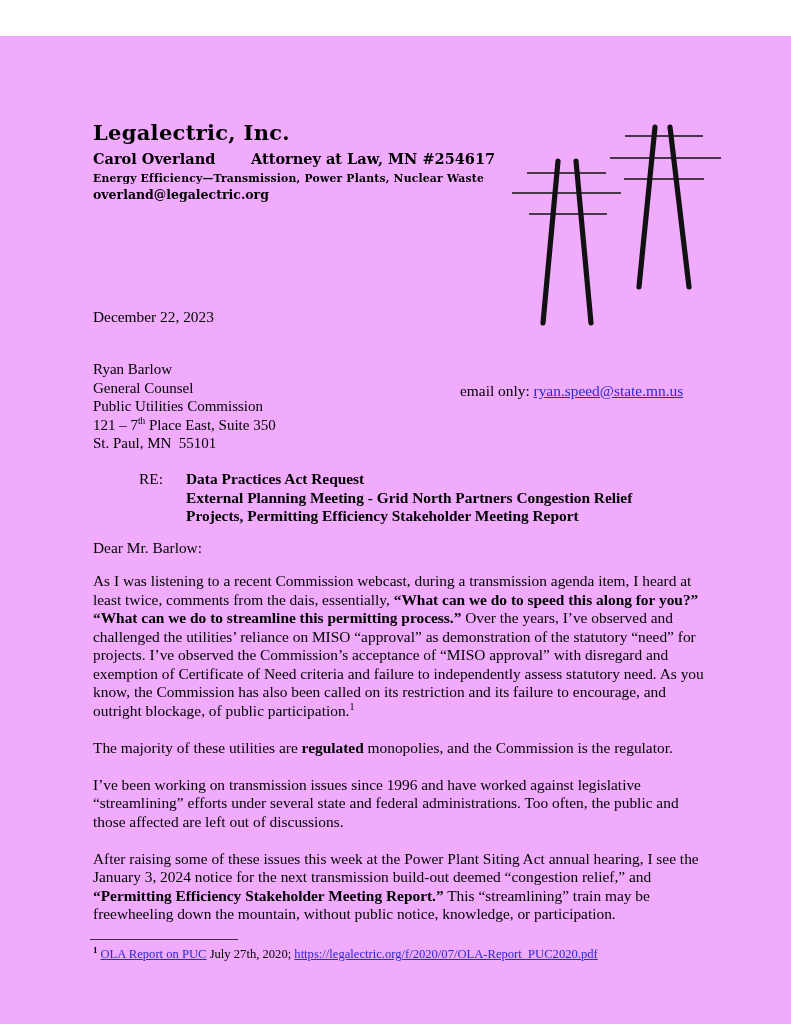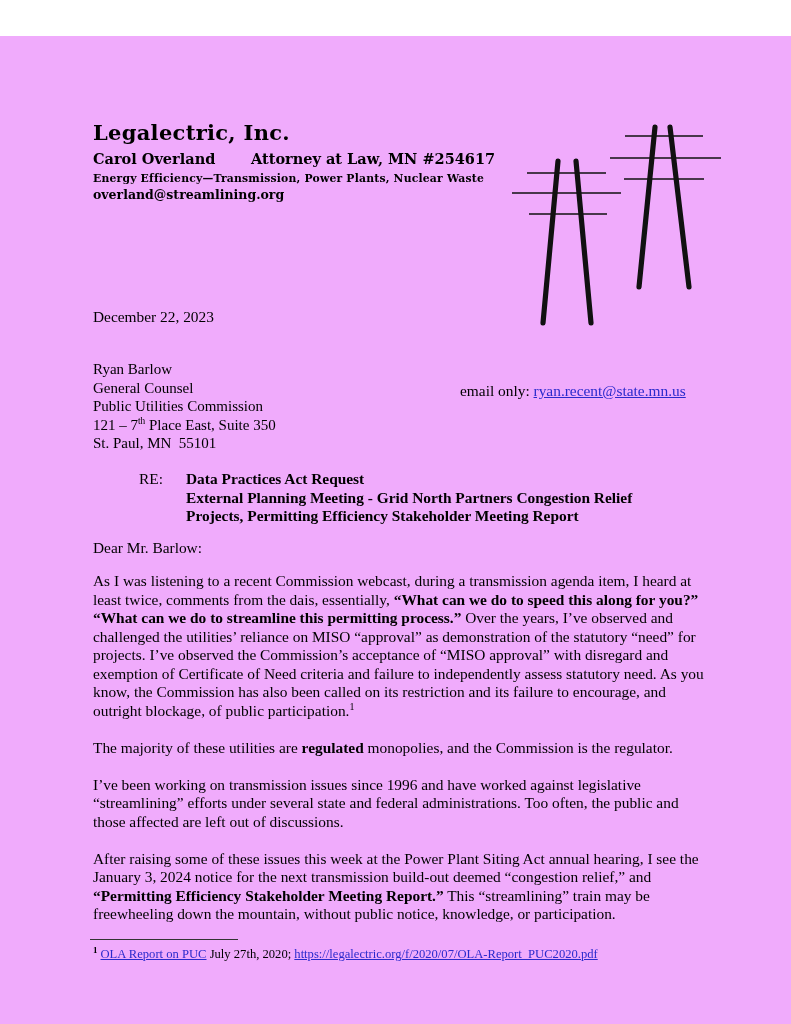--- a/index.html
+++ b/index.html
@@ -78,21 +78,21 @@
 </style>
 </head>
 <body>
 
 <div class="page">
 
   <header class="letterhead">
     <div class="company">Legalectric, Inc.</div>
     <div class="lh-row"><span class="lh-name">Carol Overland</span><span class="lh-title">Attorney at Law, MN #254617</span></div>
     <div class="tagline">Energy Efficiency—Transmission, Power Plants, Nuclear Waste</div>
-    <div class="lh-email">overland@streamlining.org</div>
+    <div class="lh-email">overland@legalectric.org</div>
   </header>
 
   <svg class="towers" width="220" height="207" viewBox="505 85 220 207" aria-hidden="true">
 
     <line class="wire" x1="527" y1="137" x2="606" y2="137"></line>
     <line class="wire" x1="512" y1="157" x2="621" y2="157"></line>
     <line class="wire" x1="529" y1="178" x2="607" y2="178"></line>
     <line class="leg" x1="558" y1="125" x2="543" y2="287"></line>
     <line class="leg" x1="576" y1="125" x2="591" y2="287"></line>
 
@@ -106,21 +106,21 @@
   <div class="date">December 22, 2023</div>
 
   <div class="recipient">
     <div>Ryan Barlow</div>
     <div>General Counsel</div>
     <div>Public Utilities Commission</div>
     <div><span>121 – 7</span><sup>th</sup><span> Place East, Suite 350</span></div>
     <div>St. Paul, MN&nbsp; 55101</div>
   </div>
 
-  <div class="email-line"><span>email only: </span><a href="#" class="link">ryan.recent@state.mn.us</a></div>
+  <div class="email-line"><span>email only: </span><a href="#" class="link">ryan.speed@state.mn.us</a></div>
 
   <div class="re-block">
     <span class="re-label">RE:</span>
     <div class="re-lines">
       <div>Data Practices Act Request</div>
       <div>External Planning Meeting - Grid North Partners Congestion Relief</div>
       <div>Projects, Permitting Efficiency Stakeholder Meeting Report</div>
     </div>
   </div>
 

